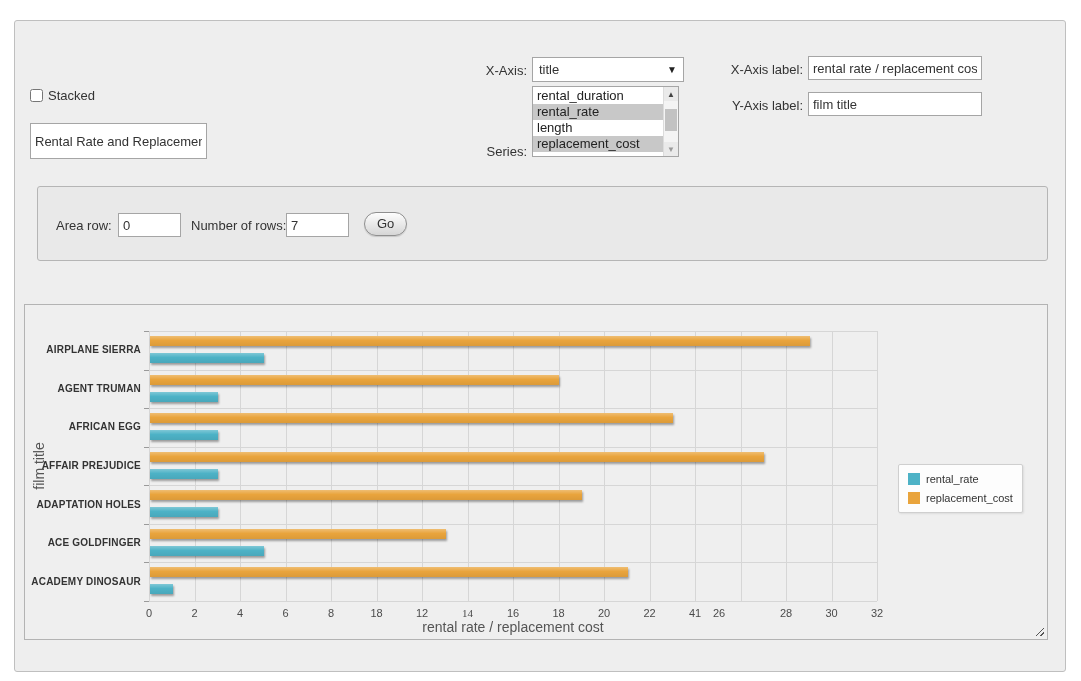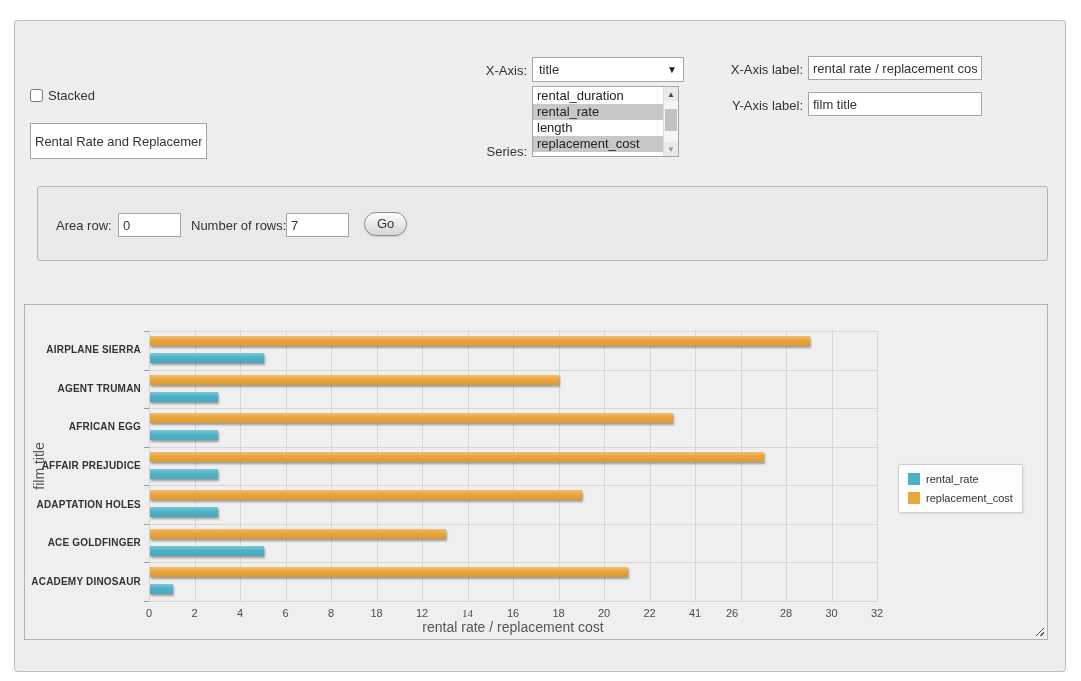--- a/index.html
+++ b/index.html
@@ -156,21 +156,21 @@
         <div class="xtick-label" style="left: 364px; top: 276px;">16</div>
         <div class="gridline-v" style="left: 409.5px;"></div>
         <div class="xtick-label" style="left: 409.5px; top: 276px;">18</div>
         <div class="gridline-v" style="left: 455px;"></div>
         <div class="xtick-label" style="left: 455px; top: 276px;">20</div>
         <div class="gridline-v" style="left: 500.5px;"></div>
         <div class="xtick-label" style="left: 500.5px; top: 276px;">22</div>
         <div class="gridline-v" style="left: 546px;"></div>
         <div class="xtick-label" style="left: 546px; top: 276px;">41</div>
         <div class="gridline-v" style="left: 591.5px;"></div>
-        <div class="xtick-label" style="left: 583px; top: 276px;">26</div>
+        <div class="xtick-label" style="left: 570px; top: 276px;">26</div>
         <div class="gridline-v" style="left: 637px;"></div>
         <div class="xtick-label" style="left: 637px; top: 276px;">28</div>
         <div class="gridline-v" style="left: 682.5px;"></div>
         <div class="xtick-label" style="left: 682.5px; top: 276px;">30</div>
         <div class="gridline-v" style="left: 728px;"></div>
         <div class="xtick-label" style="left: 728px; top: 276px;">32</div>
         <div class="gridline-h" style="top: 0px;"></div>
         <div class="ytick" style="left: -5px; top: 0px;"></div>
         <div class="gridline-h" style="top: 38.5714px;"></div>
         <div class="ytick" style="left: -5px; top: 38.5714px;"></div>

